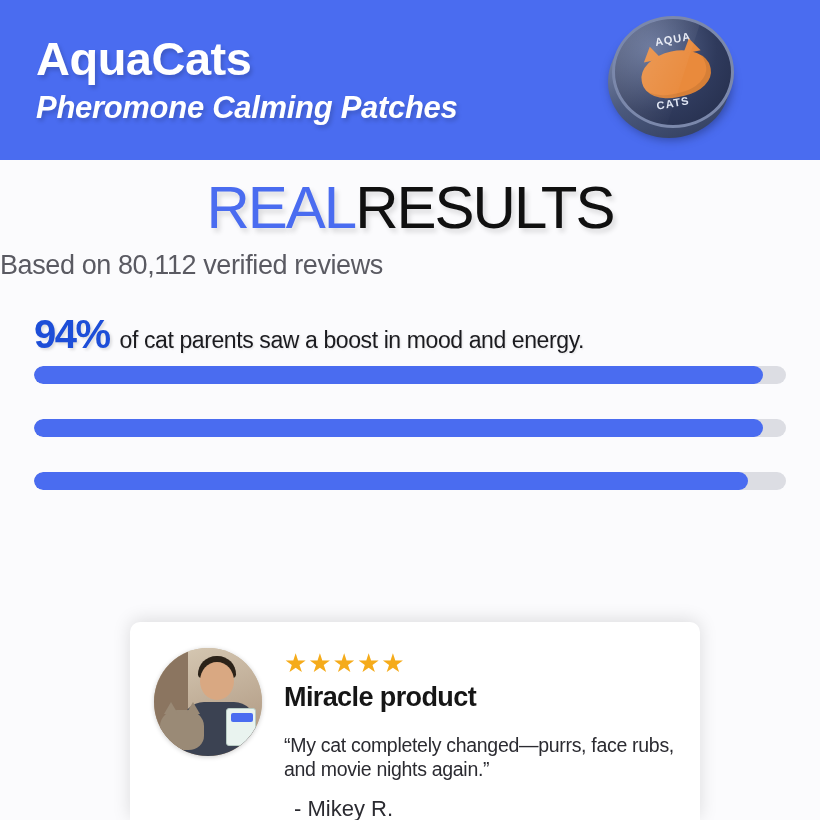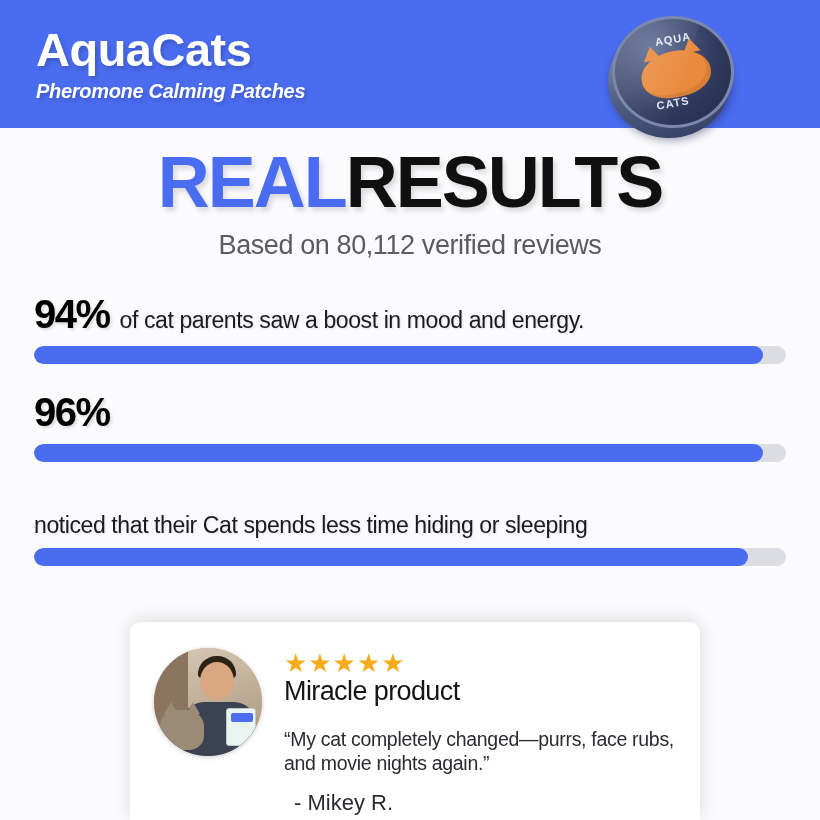--- a/index.html
+++ b/index.html
@@ -11,38 +11,38 @@
   }
   .page {
     position: relative;
     width: 820px; height: 820px;
     background: #fbfbfd;
   }
 
   
   .header {
     position: relative;
-    width: 820px; height: 128px;
+    width: 820px; height: 160px;
     background: #4a6cf0;
     display: flex;
     align-items: center;
   }
   .header-text {
     margin-left: 36px;
     color: #ffffff;
   }
   .brand {
     font-size: 47px;
     font-weight: bold;
     letter-spacing: -0.5px;
     line-height: 1.05;
     text-shadow: 2px 3px 4px rgba(0,0,0,0.18);
   }
   .tagline {
-    font-size: 20px;
+    font-size: 31px;
     font-style: italic;
     font-weight: bold;
     margin-top: 6px;
     letter-spacing: -0.3px;
     text-shadow: 2px 3px 4px rgba(0,0,0,0.18);
   }
 
   
   .tin-wrap {
     position: absolute;
@@ -110,47 +110,46 @@
     font-weight: bold;
     letter-spacing: 1px;
   }
   .tin-label-top { top: 14px; transform: rotate(-10deg); }
   .tin-label-bottom { bottom: 16px; transform: rotate(-10deg); color:#dfe5f3; }
 
   
   .headline {
     text-align: center;
     margin-top: 18px;
-    font-size: 72px;
-    font-weight: bold;
+    font-size: 60px;
+    font-weight: normal;
     letter-spacing: -2px;
     line-height: 1;
   }
   .headline .real { color: #4a6cf0; text-shadow: 3px 4px 5px rgba(0,0,0,0.13); }
   .headline .results { color: #101010; text-shadow: 3px 4px 5px rgba(0,0,0,0.13); }
   .subhead {
-    text-align: center;
     margin-top: 12px;
     font-size: 27px;
     color: #5a5a62;
     letter-spacing: -0.4px;
   }
 
   
   .stats { margin-top: 22px; padding: 0 34px; }
   .stat { margin-bottom: 26px; }
   .stat-line {
     display: flex;
     align-items: baseline;
     gap: 10px;
   }
   .stat-pct {
     font-size: 40px;
     font-weight: bold;
-    color: #000000;
+    color: #1d4ed8;
     letter-spacing: -1.5px;
     text-shadow: 2px 2px 3px rgba(0,0,0,0.12);
   }
   .stat-text {
     font-size: 23px;
     color: #1b1b1f;
     letter-spacing: -0.4px;
     text-shadow: 1px 1px 2px rgba(0,0,0,0.10);
     margin-top: 24px;
   }
@@ -219,23 +218,23 @@
     background:#e9f3ef; border:1px solid #b9ccc5; border-radius:3px;
   }
   .av-pack:after {
     content:""; position:absolute; left:4px; top:4px; width:22px; height:9px;
     background:#4a6cf0; border-radius:2px;
   }
 
   .review-body { flex: 1 1 auto; padding-top: 2px; }
   .stars { color: #f5ab1a; font-size: 26px; letter-spacing: 1px; line-height: 1; }
   .review-title {
-    margin-top: 0;
+    margin-top: 6px;
     font-size: 27px;
-    font-weight: normal;
+    font-weight: bold;
     color: #161616;
     letter-spacing: -0.6px;
   }
   .review-quote {
     margin-top: 20px;
     font-size: 19.5px;
     color: #2b2b31;
     line-height: 1.25;
     letter-spacing: -0.3px;
   }
@@ -279,30 +278,28 @@
         <span class="stat-pct">94%</span>
         <span class="stat-text">of cat parents saw a boost in mood and energy.</span>
       </div>
       <div class="bar-track">
         <div class="bar-fill" style="width: 97%;"></div>
       </div>
     </div>
 
     <div class="stat">
       <div class="stat-line">
-        <span class="stat-pct">96%</span>
       </div>
       <div class="bar-track">
         <div class="bar-fill" style="width: 97%;"></div>
       </div>
     </div>
 
     <div class="stat">
       <div class="stat-line">
-        <span class="stat-text">noticed that their Cat spends less time hiding or sleeping</span>
       </div>
       <div class="bar-track">
         <div class="bar-fill" style="width: 95%;"></div>
       </div>
     </div>
 
   </div>
 
   <div class="review-card">
     <div class="avatar">

